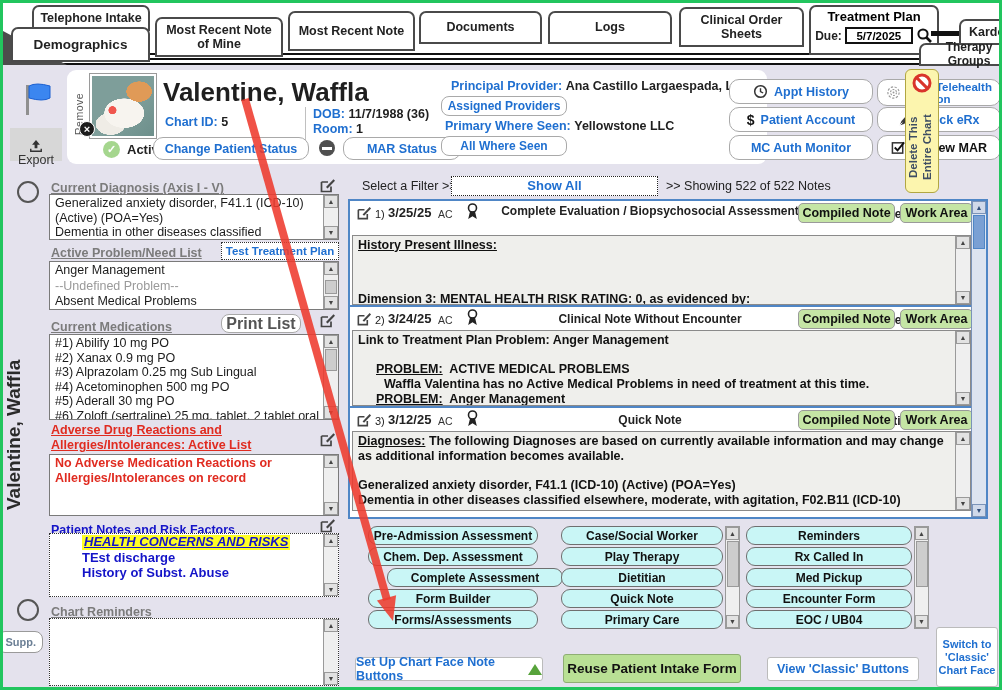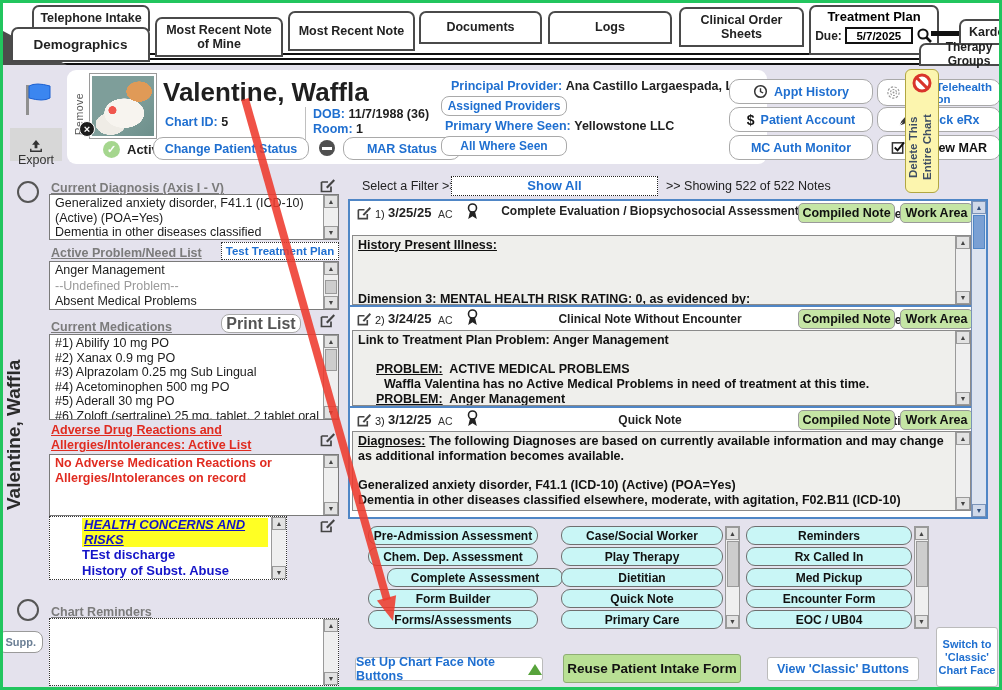--- a/index.html
+++ b/index.html
@@ -383,21 +383,21 @@
           <div class="sb-up"></div>
           <div class="sb-dn"></div>
         </div>
     </div>
 
     <div class="abs sec-title" style="left:48px; top:458px; color:#1414c8;">Patient Notes and Risk Factors</div>
     <svg class="edit-ico" style="left:316px; top:452px;" viewBox="0 0 17 17">
         <path d="M2.5 5 H9 M2.5 5 V14.5 H12 V9.5" fill="none" stroke="#444" stroke-width="1.7"></path>
         <path d="M7 10 L14.5 2.2 L16 3.8 L8.6 11.4 Z" fill="#444"></path>
       </svg>
-    <div class="listbox dotted" style="left:46px; top:451px; width:238px; height:64px;padding-left:32px;">
+    <div class="listbox dotted" style="left:46px; top:468px; width:290px; height:64px;padding-left:32px;">
       <div><span class="risk-hl">HEALTH CONCERNS AND RISKS</span></div>
       <div class="risk-line">TEst discharge</div>
       <div class="risk-line">History of Subst. Abuse</div>
       <div class="sb">
           <div class="sb-up"></div>
           <div class="sb-dn"></div>
         </div>
     </div>
 
     <div class="radio" style="left:14px; top:534px;"></div>

